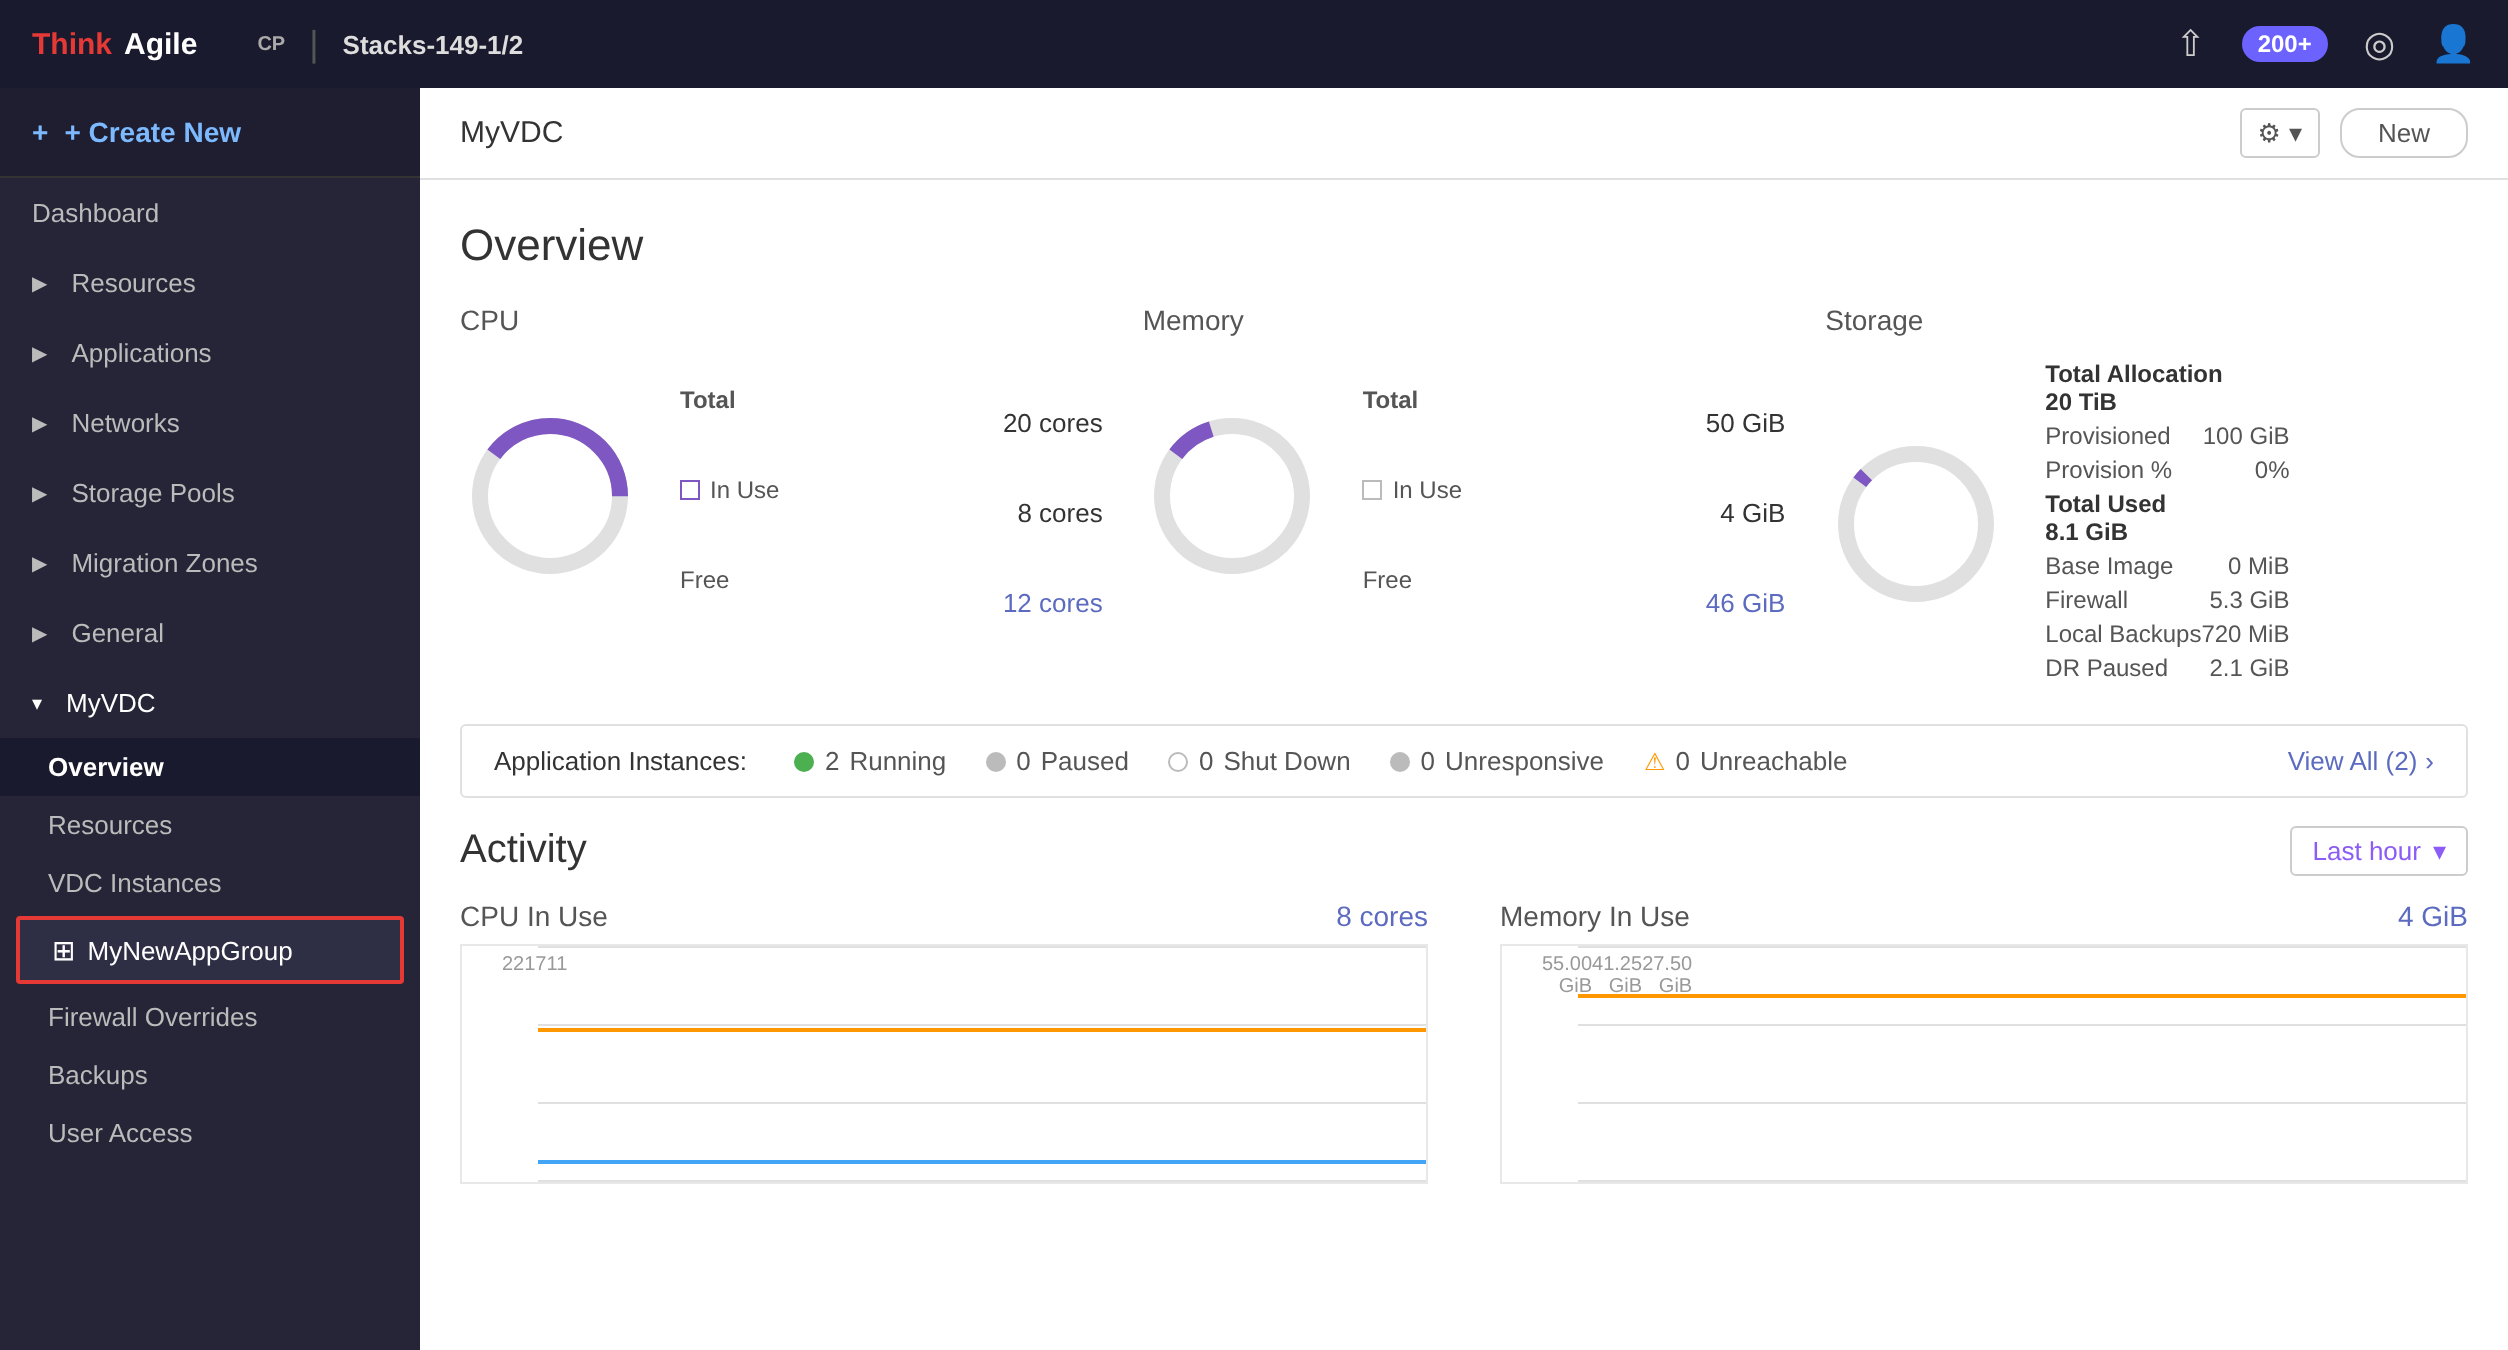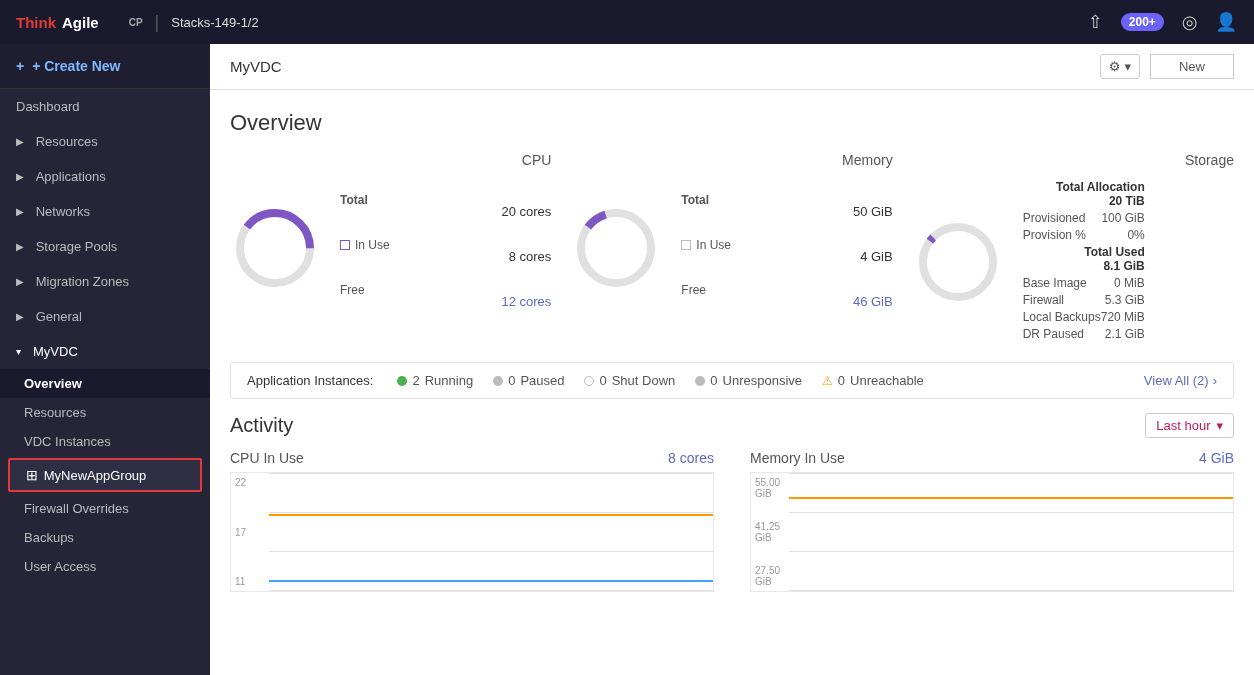--- a/index.html
+++ b/index.html
@@ -17,21 +17,21 @@
     }
     .brand {
       display: flex;
       align-items: center;
       gap: 6px;
       font-weight: bold;
       font-size: 15px;
       color: #fff;
     }
     .nav-divider { color: #555; margin: 0 12px; font-size: 18px; }
-    .nav-stack { color: #ddd; font-size: 13px; }
+    .nav-stack { color: #ddd; font-size: 13px; font-weight: bold; }
     .nav-spacer { flex: 1; }
     .nav-icons { display: flex; align-items: center; gap: 18px; }
     .nav-icon { color: #ccc; font-size: 18px; cursor: pointer; }
     .badge-btn {
       background: #6c63ff;
       color: #fff;
       border-radius: 12px;
       padding: 2px 8px;
       font-size: 12px;
       font-weight: bold;
@@ -122,34 +122,34 @@
       background: #fff;
       cursor: pointer;
       display: flex;
       align-items: center;
       gap: 4px;
       font-size: 13px;
       color: #555;
     }
     .new-btn {
       border: 1px solid #ccc;
-      border-radius: 0;
-      padding: 4px 28px;
+      border-radius: 10px;
+      padding: 4px 18px;
       background: #fff;
       cursor: pointer;
       font-size: 13px;
       color: #555;
     }
 
     
     .overview-section { padding: 20px 20px 10px; }
     .overview-title { font-size: 22px; color: #333; font-weight: 300; margin-bottom: 16px; }
 
     .metrics-row { display: flex; gap: 20px; }
-    .metric-card { flex: 1; display: flex; flex-direction: column; text-align: right; }
+    .metric-card { flex: 1; display: flex; flex-direction: column; }
     .metric-title { font-size: 14px; color: #555; margin-bottom: 12px; font-weight: 500; }
     .metric-inner { display: flex; align-items: center; gap: 20px; }
 
     
     .donut-container { position: relative; width: 90px; height: 90px; flex-shrink: 0; }
     .donut-svg { width: 90px; height: 90px; }
 
     .metric-details { flex: 1; }
     .metric-row { display: flex; justify-content: space-between; margin-bottom: 6px; }
     .metric-label { display: flex; align-items: center; gap: 5px; color: #555; font-size: 12px; }
@@ -185,49 +185,49 @@
 
     
     .activity-section { padding: 14px 20px 10px; flex: 1; }
     .activity-header { display: flex; align-items: center; justify-content: space-between; margin-bottom: 12px; }
     .activity-title { font-size: 20px; color: #333; font-weight: 300; }
     .time-select {
       border: 1px solid #ccc;
       border-radius: 3px;
       padding: 4px 10px;
       font-size: 13px;
-      color: #be185d;
+      color: #8b5cf6;
       background: #fff;
       cursor: pointer;
       display: flex;
       align-items: center;
       gap: 6px;
     }
 
-    .charts-row { display: flex; gap: 36px; }
+    .charts-row { display: flex; gap: 36px; text-align: right; }
     .chart-block { flex: 1; }
     .chart-header { display: flex; justify-content: space-between; align-items: baseline; margin-bottom: 6px; }
     .chart-label { font-size: 14px; color: #555; }
     .chart-value { font-size: 14px; color: #5c6bc0; font-weight: 500; }
 
     .chart-area {
       height: 120px;
       border: 1px solid #e8e8e8;
       position: relative;
       background: #fff;
       overflow: hidden;
     }
     .chart-y-labels {
       position: absolute;
-      left: 0;
+      left: 16px;
       top: 0;
       height: 100%;
       width: 38px;
       display: flex;
-      flex-direction: column;
+      flex-direction: row;
       justify-content: space-between;
       padding: 4px 4px;
       font-size: 10px;
       color: #999;
     }
     .chart-inner {
       position: absolute;
       left: 38px;
       right: 0;
       top: 0;

